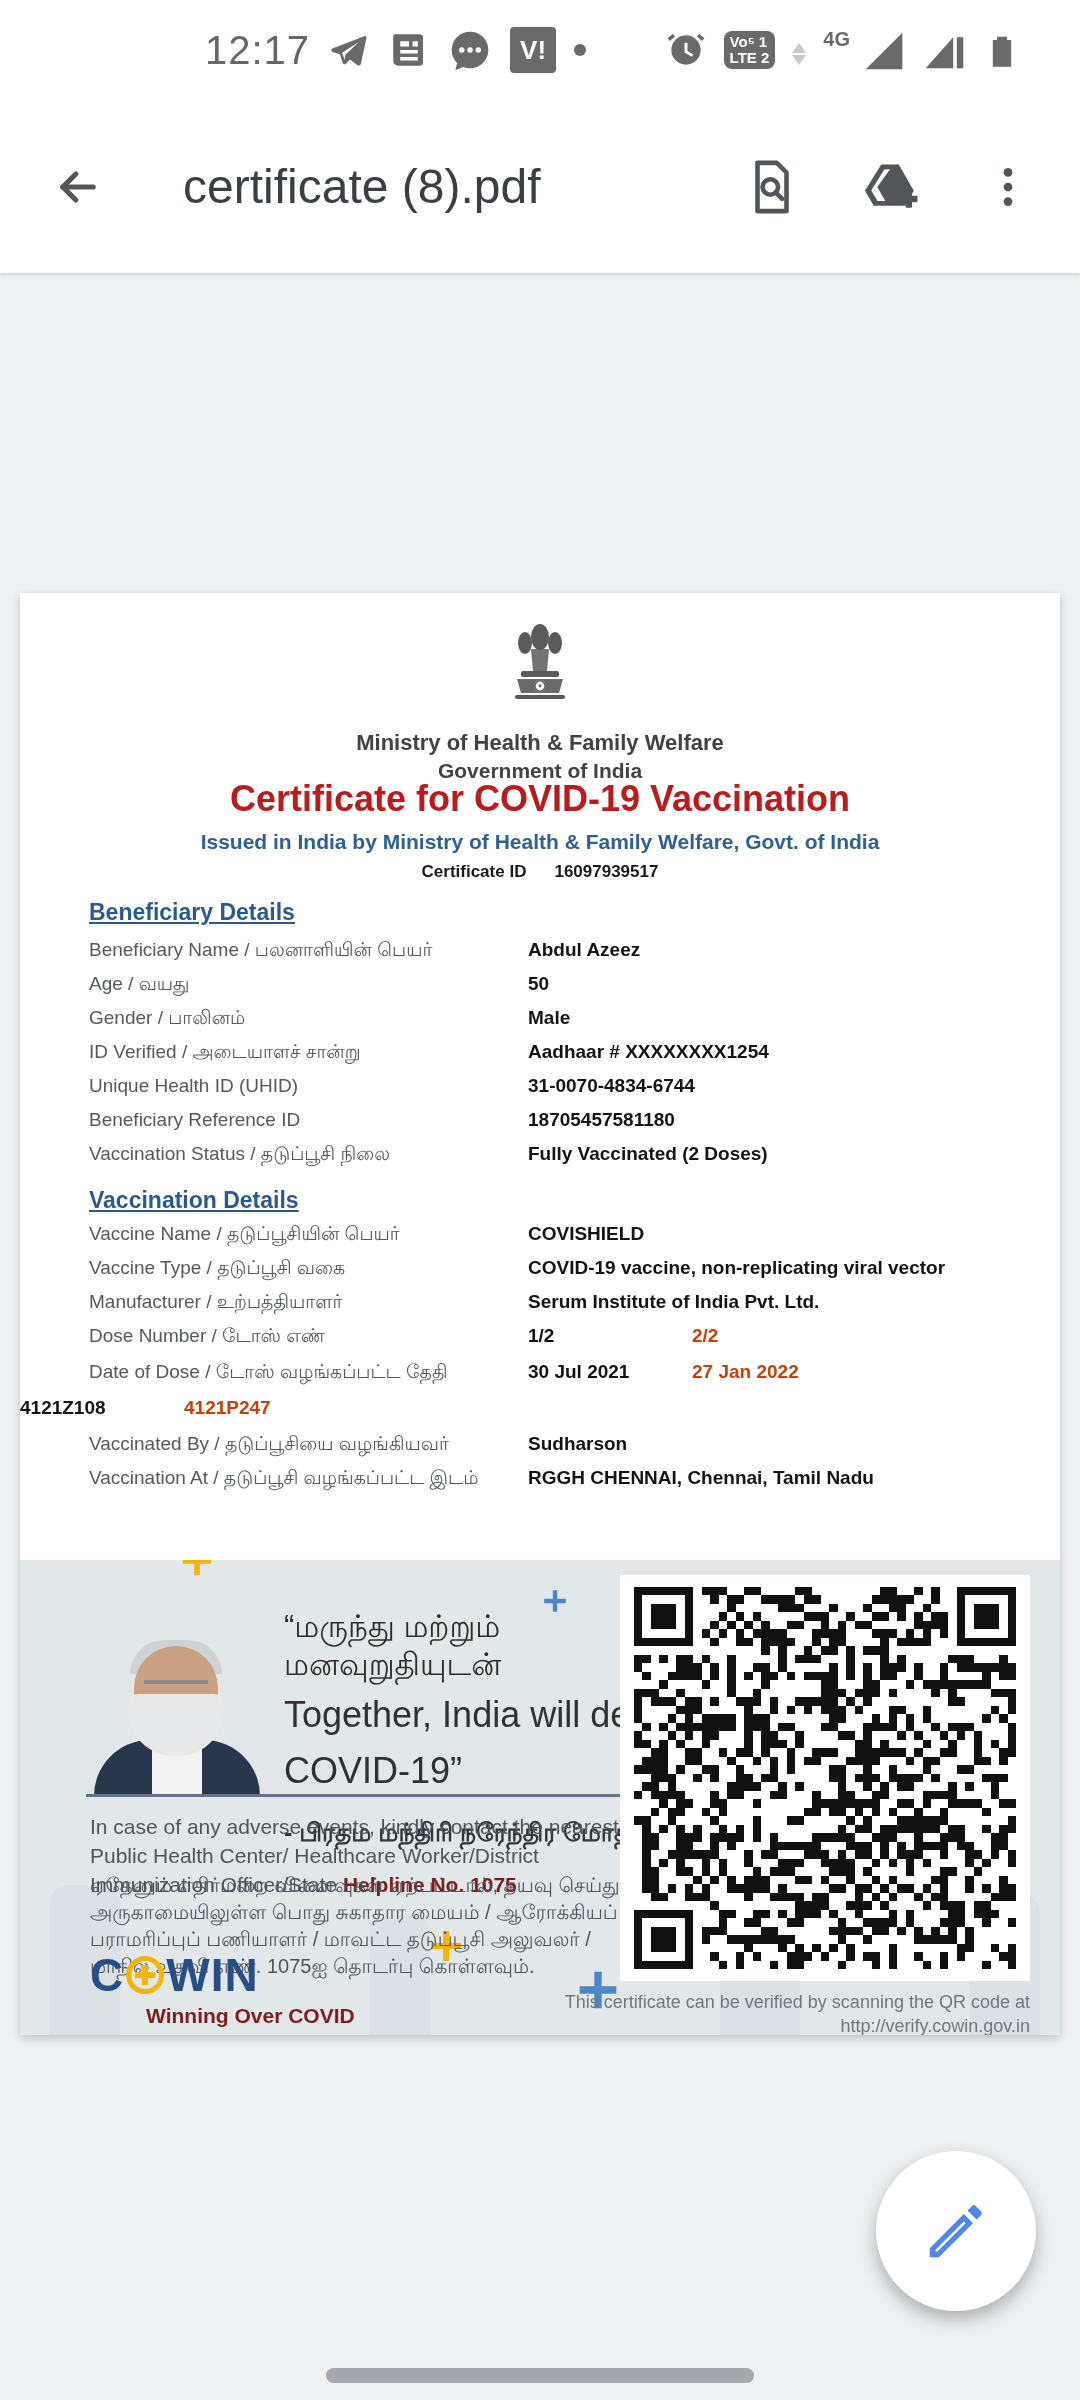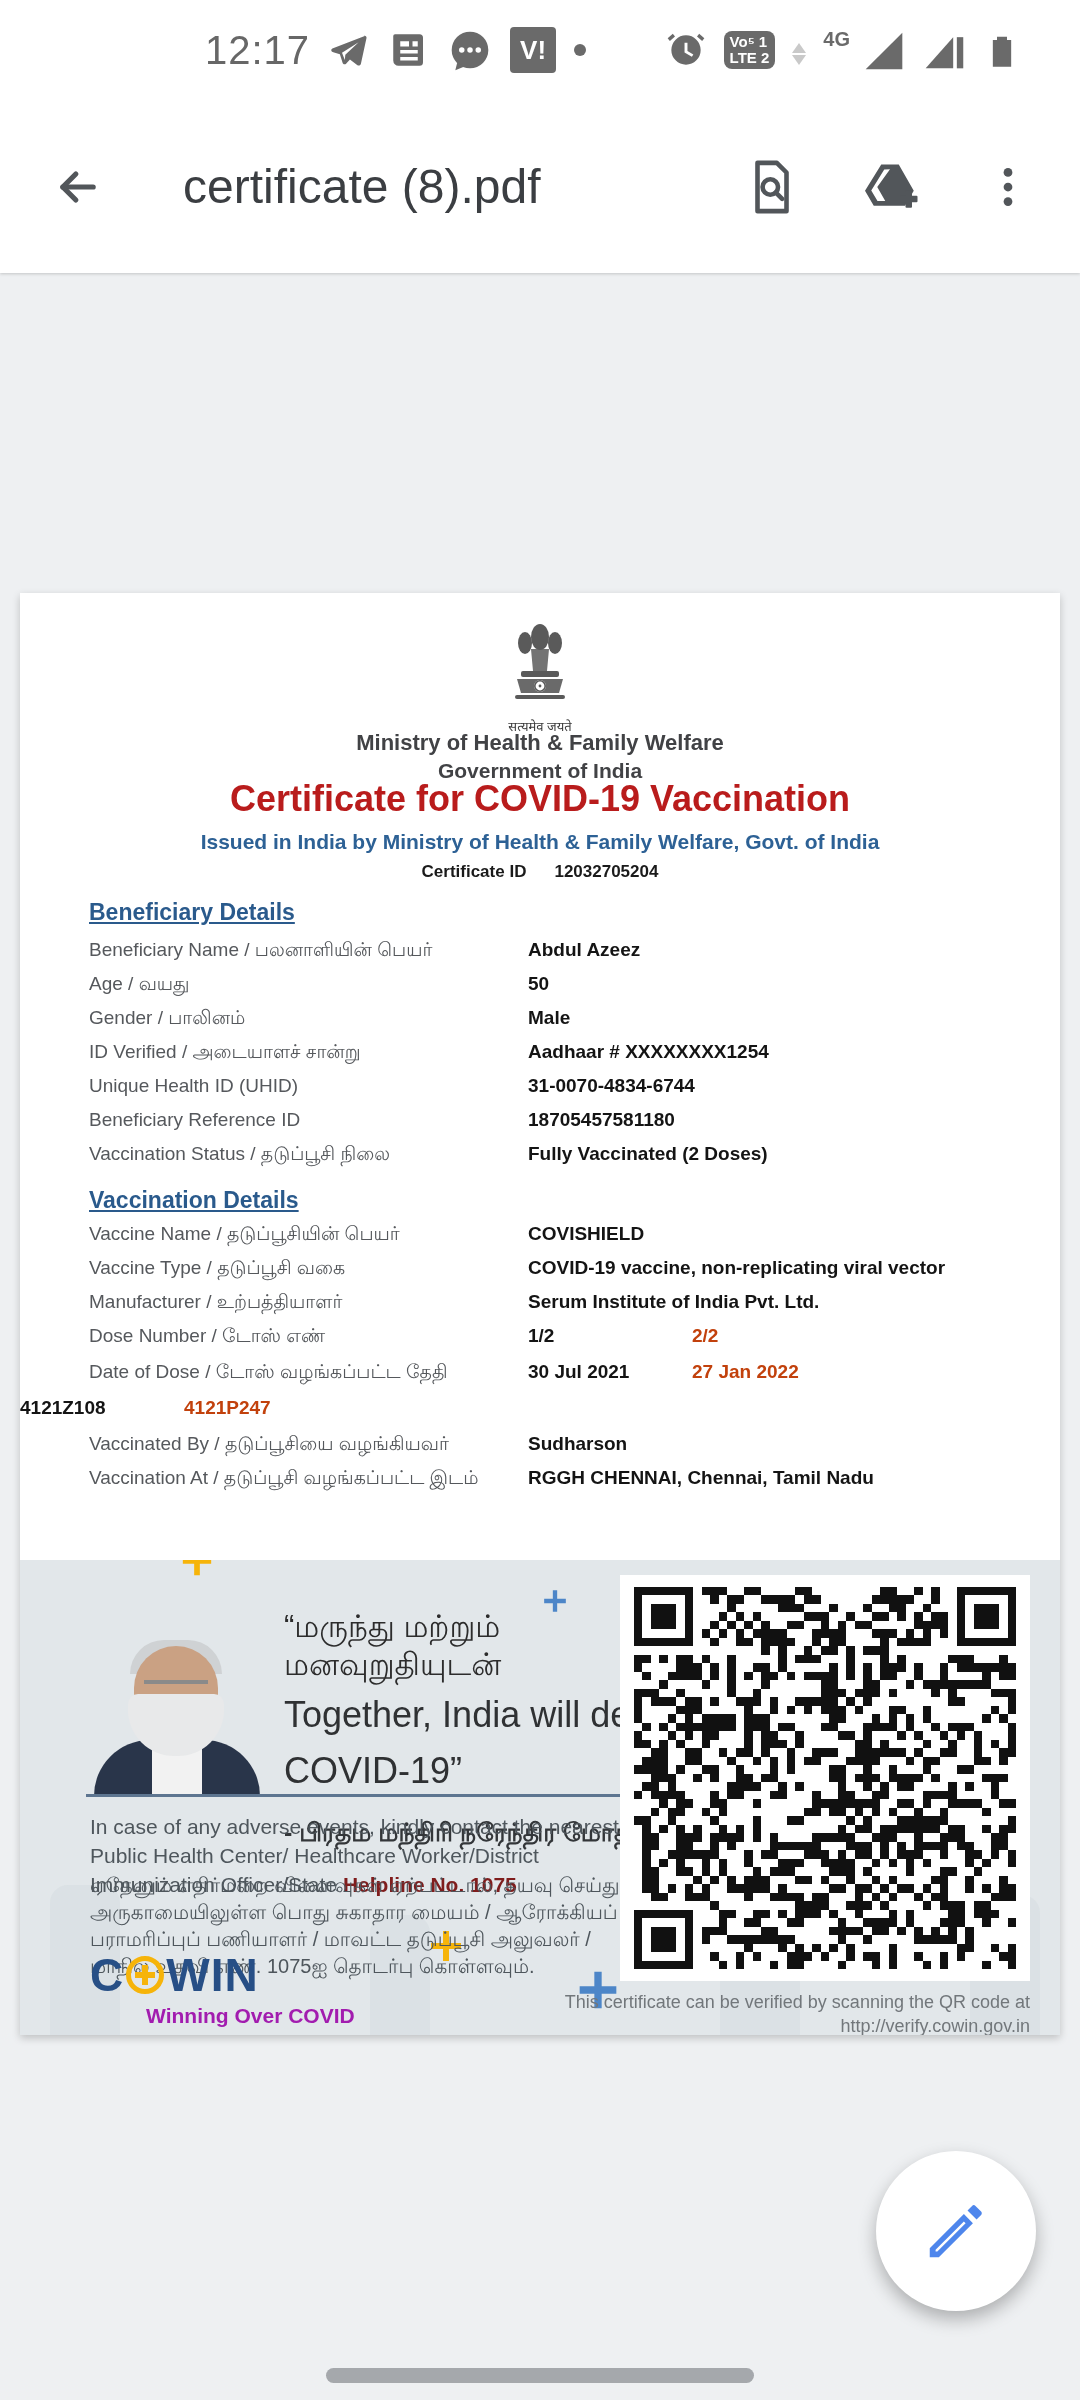--- a/index.html
+++ b/index.html
@@ -72,21 +72,21 @@
   .adverse b { color:#7f1d1d; }
   .tamil-help { position:absolute; left:70px; top:312px; width:560px; font-size:20px; color:#4e565c; line-height:27px; }
 
   .cowin { position:absolute; left:70px; top:388px; }
   .cowin-row { display:flex; align-items:center; }
   .cowin-txt { font-size:46px; font-weight:800; color:#274f86; letter-spacing:1px; }
   .cowin-o { width:38px; height:38px; border:5px solid #f6b40a; border-radius:50%; position:relative; margin:0 2px; }
   .cowin-o:before, .cowin-o:after { content:""; position:absolute; background:#f6b40a; }
   .cowin-o:before { left:50%; top:4px; width:6px; height:20px; transform:translateX(-50%); }
   .cowin-o:after { top:50%; left:4px; height:6px; width:20px; transform:translateY(-50%); }
-  .cowin-tag { font-size:21px; font-weight:bold; color:#a21caf; margin:2px 0 0 56px; }
+  .cowin-tag { font-size:21px; font-weight:bold; color:#7f1d1d; margin:2px 0 0 56px; }
 
   .qr-box { position:absolute; left:600px; top:15px; width:410px; height:406px; background:#ffffff; }
   .qr-box svg { position:absolute; left:14px; top:12px; width:382px; height:382px; }
   .verify { position:absolute; left:430px; top:430px; width:580px; text-align:right; font-size:18px; color:#72777b; line-height:24px; }
 
   .sil { position:absolute; background:#d6dce0; opacity:.55; border-radius:18px 18px 0 0; }
 
   
   .fab { position:absolute; left:876px; top:2151px; width:160px; height:160px; border-radius:50%; background:#ffffff;
          box-shadow:0 8px 18px rgba(0,0,0,.28); display:flex; align-items:center; justify-content:center; }
@@ -204,29 +204,28 @@
           <ellipse cx="24" cy="24" rx="7" ry="11"></ellipse>
           <ellipse cx="54" cy="24" rx="7" ry="11"></ellipse>
           <path d="M30 30h18l-2 22H32z" opacity=".85"></path>
           <rect x="20" y="52" width="38" height="6" rx="2"></rect>
           <path d="M16 60h46l-4 14H20z" opacity=".9"></path>
           <circle cx="39" cy="67" r="6" fill="#fff"></circle>
           <circle cx="39" cy="67" r="5.2" fill="none" stroke="#5a5a5a" stroke-width="1.6"></circle>
           <circle cx="39" cy="67" r="1.4"></circle>
           <rect x="14" y="76" width="50" height="4" rx="2"></rect>
         </svg>
-        <div class="emblem-caption">सत्यमेव जयते</div>
       </div>
 
       <div class="ministry1">Ministry of Health &amp; Family Welfare</div>
       <div class="ministry2">Government of India</div>
       <div class="cert-title">Certificate for COVID-19 Vaccination</div>
       <div class="cert-sub">Issued in India by Ministry of Health &amp; Family Welfare, Govt. of India</div>
       <div class="cert-id-line">
-        <span>Certificate ID</span><span class="gap"></span><span>12032705204</span>
+        <span>Certificate ID</span><span class="gap"></span><span>16097939517</span>
       </div>
 
       <div class="sec-head" style="top:306px;">Beneficiary Details</div>
       <div class="rows" style="top:346px;">
         <div class="row">
             <span class="lbl">Beneficiary Name / பலனாளியின் பெயர்</span>
             <span class="val">Abdul Azeez</span>
           </div>
         <div class="row">
             <span class="lbl">Age / வயது</span>

